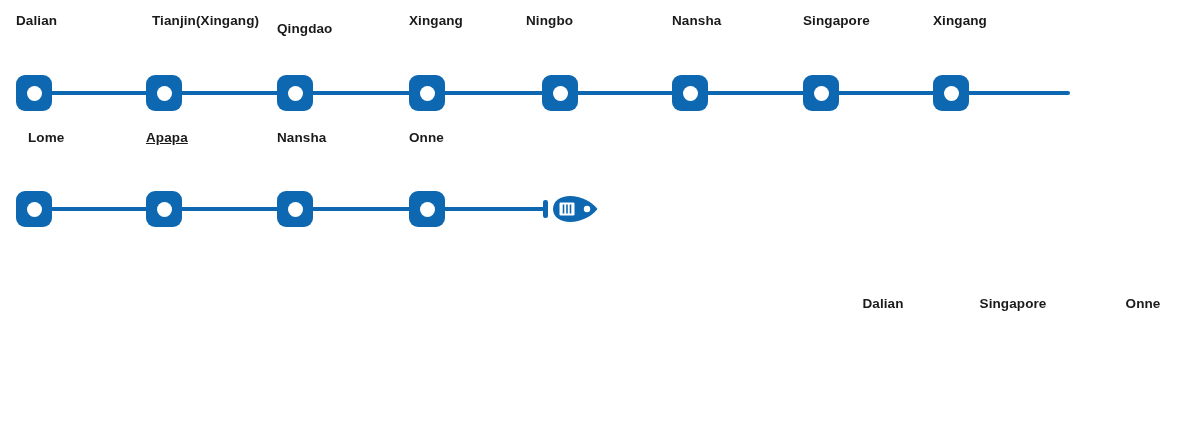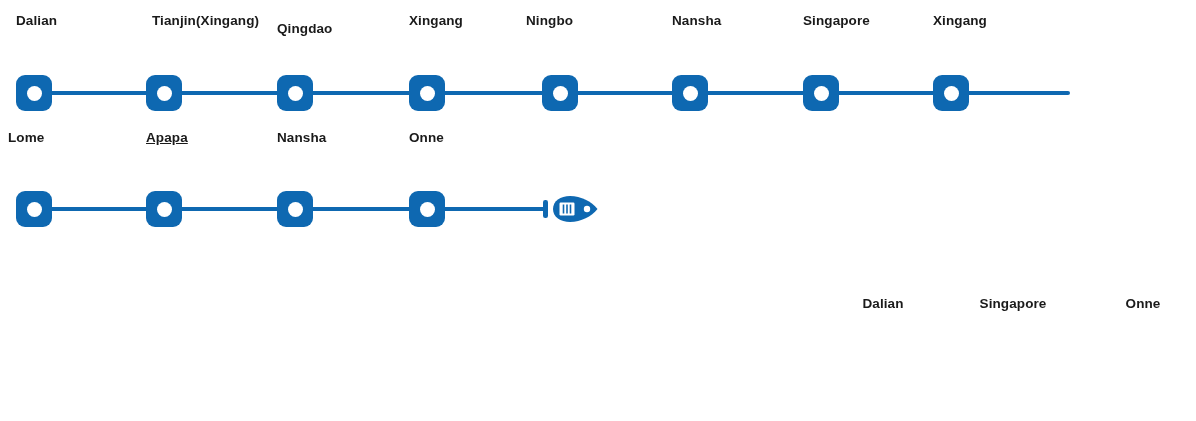--- a/index.html
+++ b/index.html
@@ -80,21 +80,21 @@
     </div>
   <div class="stop blue" style="left:803px; top:75px;">
       <span class="dot"></span>
     </div>
   <div class="stop blue" style="left:933px; top:75px;">
       <span class="dot"></span>
     </div>
 
   <div class="route-line blue" style="left:16px; top:207px; width:530px;"></div>
 
-  <div class="port-label" style="left:8px;  top:130px;text-align:center;">Lome</div>
+  <div class="port-label" style="left:28px;  top:130px;text-align:center;">Lome</div>
   <div class="port-label" style="left:146px; top:130px;text-decoration:underline;">Apapa</div>
   <div class="port-label" style="left:277px; top:130px;">Nansha</div>
   <div class="port-label" style="left:409px; top:130px;">Onne</div>
 
   <div class="stop blue" style="left:16px;  top:191px;">
       <span class="dot"></span>
     </div>
   <div class="stop blue" style="left:146px; top:191px;">
       <span class="dot"></span>
     </div>

